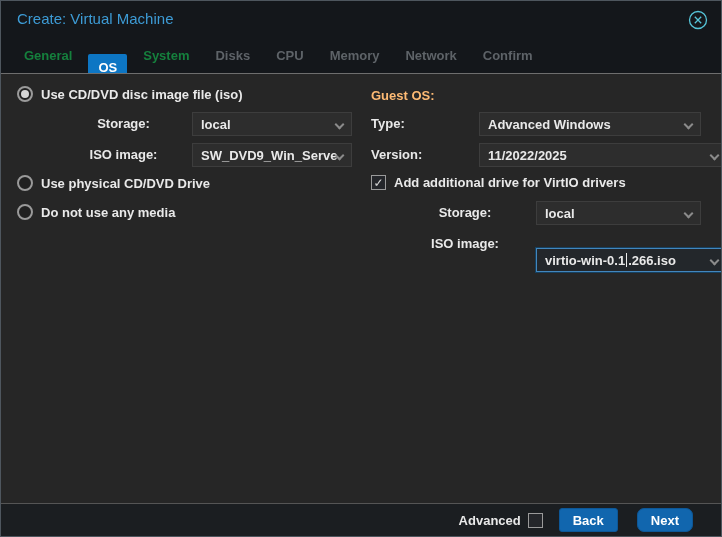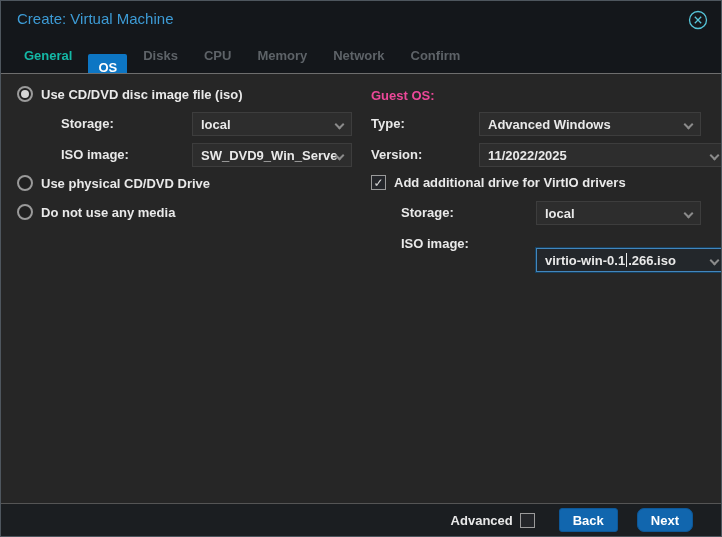--- a/index.html
+++ b/index.html
@@ -11,29 +11,29 @@
     overflow:hidden;
   }
   
   .titlebar { position:absolute; top:0; left:0; right:0; height:37px; background:#14171b; }
   .title { position:absolute; left:16px; top:9px; font-size:15px; color:#3d9bd5; }
   .close-btn { position:absolute; right:13px; top:9px; width:20px; height:20px; cursor:pointer; }
   
   .tabbar { position:absolute; top:37px; left:0; right:0; height:35px; background:#14171b;
             display:flex; align-items:center; padding:0 10px; }
   .tab { font-weight:bold; font-size:13px; padding:6px 10px; margin:0 3px; border-radius:2px; white-space:nowrap; }
-  .tab.enabled { color:#14b8a6; cursor:pointer; }
+  .tab.enabled { color:#15803d; cursor:pointer; }
   .tab.selected { color:#ffffff; background:#0d76c4; cursor:pointer;margin-top:24px; }
   .tab.disabled { color:#5e6368; }
   
   .content { position:absolute; top:72px; left:0; right:0; height:432px;
              background:#262626; border-top:1px solid #6e6e6e; }
   .lbl { position:absolute; font-weight:bold; color:#e9e9e9; white-space:nowrap; }
-  .lbl.r { text-align:left; }
-  .heading { position:absolute; font-weight:bold; color:#ec4899; }
+  .lbl.r { text-align:center; }
+  .heading { position:absolute; font-weight:bold; color:#fdba74; }
   .combo { position:absolute; height:24px; background:#2d2d2d; border:1px solid #3d3d3d;
            display:flex; align-items:center; padding:0 22px 0 8px; font-weight:bold;
            color:#e9e9e9; white-space:nowrap; overflow:hidden; cursor:pointer; }
   .combo.focused { border:1px solid #4286bd; box-shadow:0 0 0 1px #16405f; background:#23272b; }
   .chev { position:absolute; right:8px; top:8px; width:7px; height:7px;
           border-right:2px solid #8b8b8b; border-bottom:2px solid #8b8b8b;
           transform:rotate(45deg); }
   .caret { display:inline-block; width:1px; height:14px; background:#e9e9e9; margin:0 1px; vertical-align:-2px; }
   .choice { position:absolute; display:flex; align-items:center; gap:8px; cursor:pointer; }
   .radio { width:16px; height:16px; border:2px solid #9a9a9a; border-radius:50%;
@@ -44,41 +44,42 @@
               font-size:12px; line-height:1; color:#d6d6d6; flex:none; }
   .choice-label { font-weight:bold; }
   
   .footer { position:absolute; bottom:0; left:0; right:0; height:33px; background:#1b1e21;
             border-top:1px solid #555; display:flex; align-items:center;
             justify-content:flex-end; padding-right:28px; }
   .adv-label { font-weight:bold; margin-right:7px; }
   .footer .checkbox { margin-right:7px; }
   .btn { height:24px; padding:0 13px; background:#1166ae; border:1px solid #0d5797;
          border-radius:3px; color:#fff; font-weight:bold; font-size:13px;
-         font-family:"Liberation Sans", sans-serif; cursor:pointer; margin-left:17px; }
+         font-family:"Liberation Sans", sans-serif; cursor:pointer; margin-left:9px; }
   .btn.next { margin-left:19px;border-radius:7px; }
 </style>
 </head>
 <body>
 
 <div class="dialog">
 
   <div class="titlebar">
     <div class="title">Create: Virtual Machine</div>
     <div class="close-btn">
       <svg width="20" height="20" viewBox="0 0 20 20">
         <circle cx="10" cy="10" r="8.5" fill="none" stroke="#55c4d8" stroke-width="1.3"></circle>
         <path d="M6.8 6.8 L13.2 13.2 M13.2 6.8 L6.8 13.2" stroke="#55c4d8" stroke-width="1.3"></path>
       </svg>
     </div>
   </div>
 
   <div class="tabbar">
     <span class="tab enabled">General</span>
     <span class="tab selected">OS</span>
+    <span class="tab enabled">System</span>
     <span class="tab disabled">Disks</span>
     <span class="tab disabled">CPU</span>
     <span class="tab disabled">Memory</span>
     <span class="tab disabled">Network</span>
     <span class="tab disabled">Confirm</span>
   </div>
 
   <div class="content">
 
     <div class="choice" style="left:16px; top:12px;">

